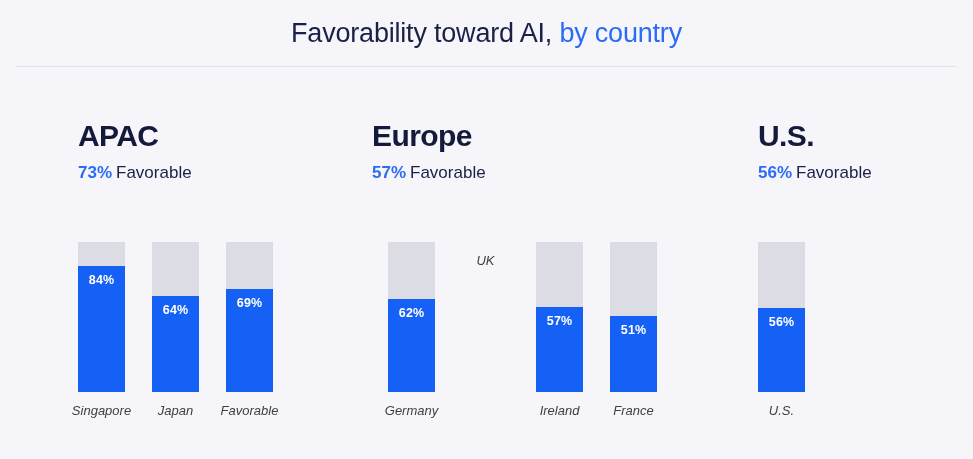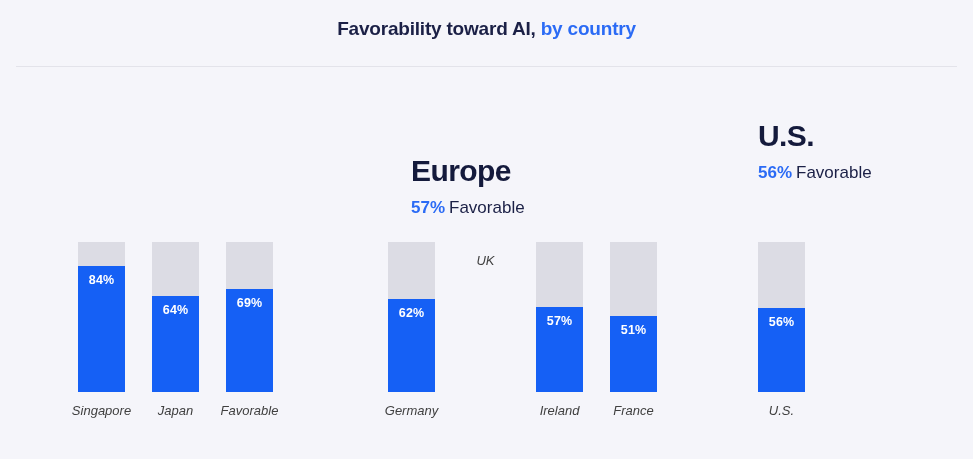--- a/index.html
+++ b/index.html
@@ -22,22 +22,22 @@
 
   
   .title-area {
     position: absolute;
     left: 0;
     top: 18px;
     width: 973px;
     text-align: center;
   }
   .title {
-    font-size: 19px;
-    font-weight: bold;
+    font-size: 27px;
+    font-weight: normal;
     color: #1b2046;
     letter-spacing: -0.2px;
     white-space: nowrap;
   }
   .title .accent {
     color: #2b6bf5;
   }
   .divider {
     position: absolute;
     left: 16px;
@@ -46,21 +46,21 @@
     height: 1px;
     background: #e3e3ea;
   }
 
   
   .region {
     position: absolute;
     top: 118px;
   }
   .region-apac   { left: 78px; }
-  .region-europe { left: 411px; margin-top: 35px; }
+  .region-europe { left: 372px; }
   .region-us     { left: 758px; }
 
   .region-name {
     font-size: 30px;
     font-weight: bold;
     color: #141a3c;
     letter-spacing: -0.6px;
     line-height: 36px;
     white-space: nowrap;
   }
@@ -138,20 +138,26 @@
 
   <div class="title-area">
     <div class="title">
       <span>Favorability toward AI,</span>
       <span class="accent">by country</span>
     </div>
   </div>
 
   <div class="divider"></div>
 
+  <div class="region region-apac">
+    <div class="region-name">APAC</div>
+    <div class="region-sub">
+      <span class="pct">73%</span><span class="word">Favorable</span>
+    </div>
+  </div>
 
   <div class="bars bars-apac">
     <div class="bar-col">
       <div class="bar-track">
         <div class="bar-fill" style="height: 84%;">
           <div class="bar-value">84%</div>
         </div>
       </div>
       <div class="bar-label">Singapore</div>
     </div>

